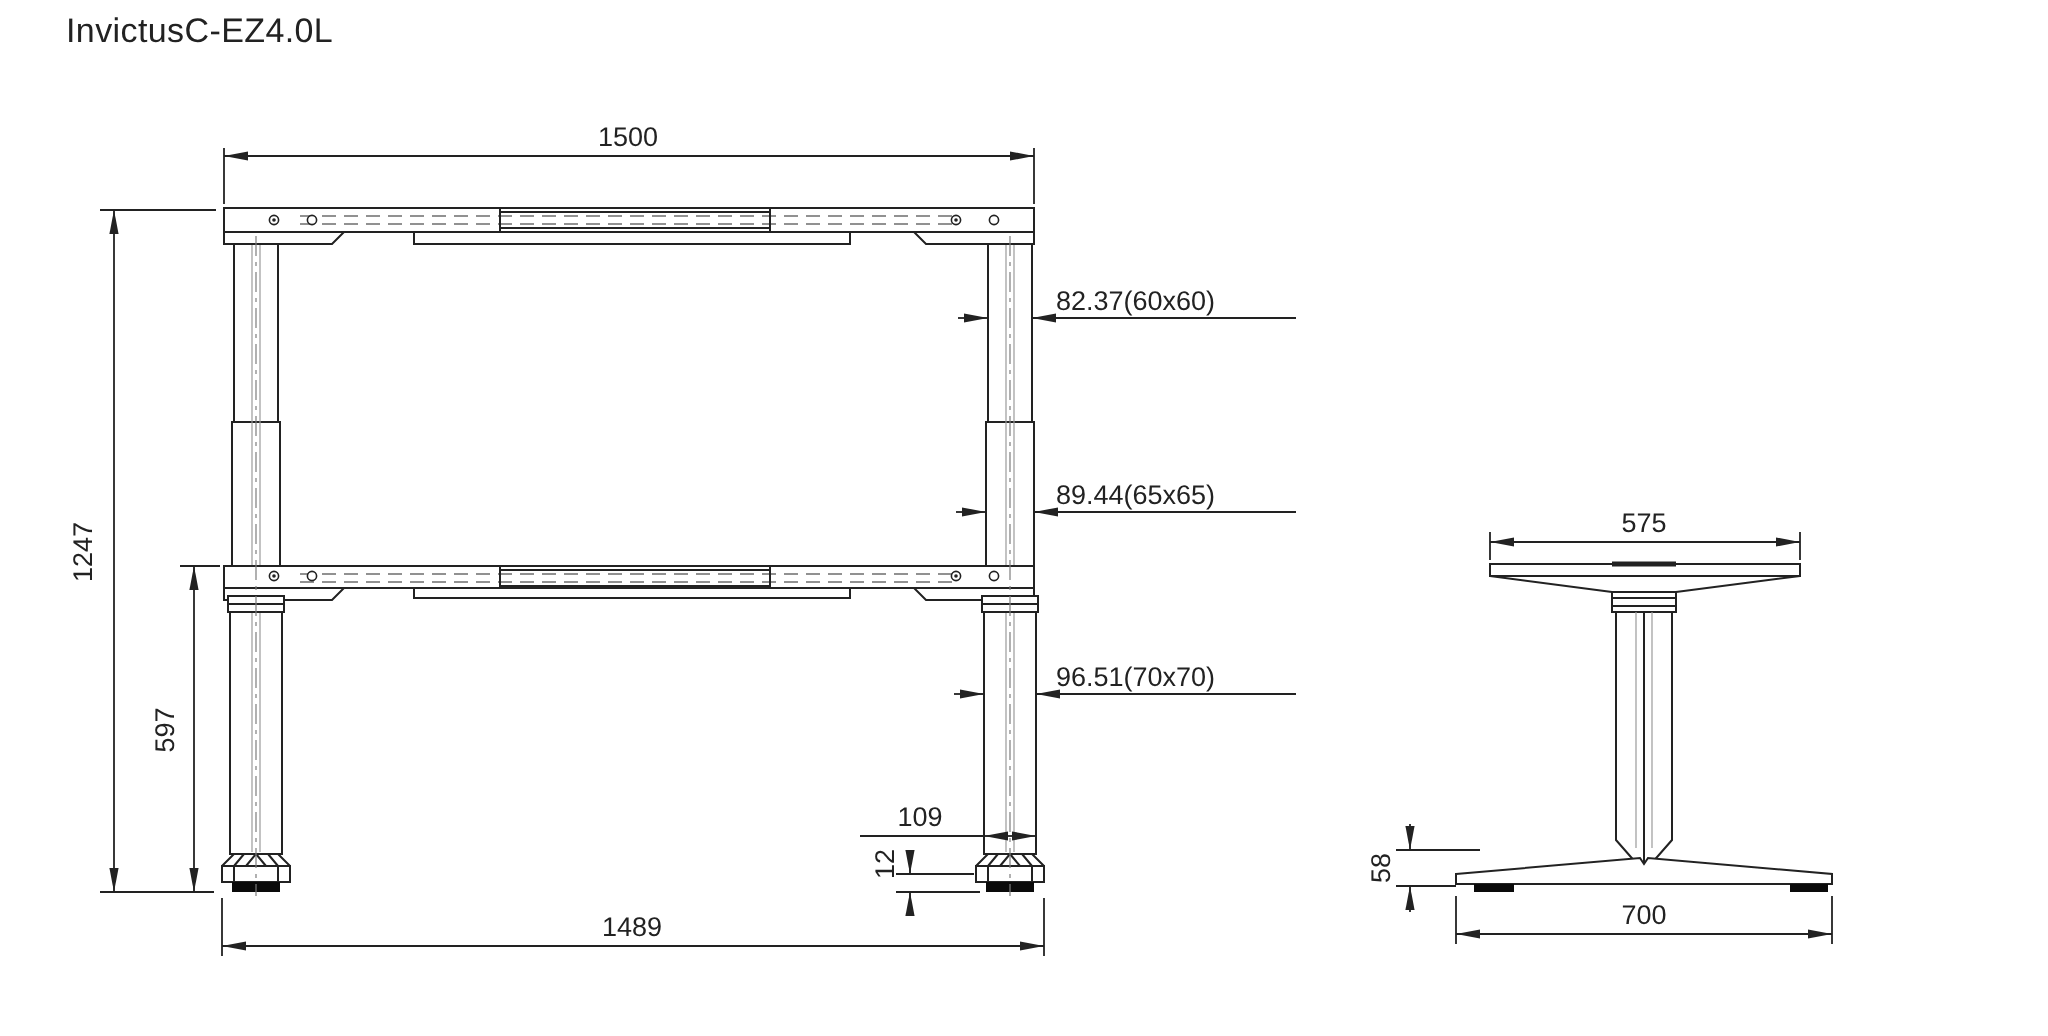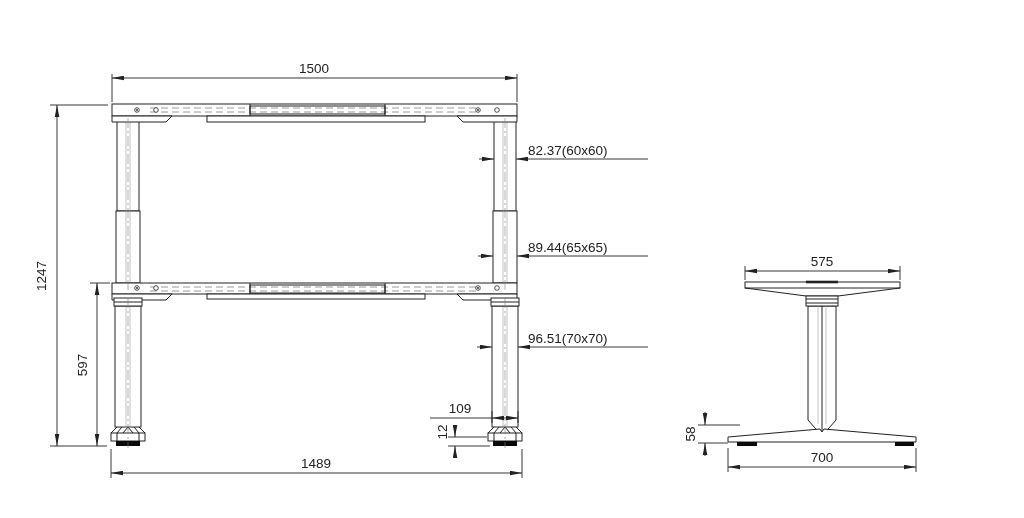--- a/index.html
+++ b/index.html
@@ -17,20 +17,21 @@
   .pad{fill:var(--pad,#0a0a0a);stroke:none;}
   .hole{stroke:var(--line,#222);stroke-width:0.8;fill:#fff;}
   .dot{fill:var(--line,#222);stroke:none;}
   text.lbl{font-family:"Liberation Sans",sans-serif;font-size:13.5px;fill:var(--line,#222);}
   .thick{stroke:var(--line,#222);stroke-width:2.6;fill:none;}
 </style>
 </head>
 <body>
 
 <div class="canvas">
+  <div class="title">InvictusC-EZ4.0L</div>
 
   <svg width="1024" height="518" viewBox="0 0 1024 518">
     <defs>
       <marker id="arrow" viewBox="0 0 12 5" refX="12" refY="2.5" markerWidth="12" markerHeight="5" orient="auto-start-reverse" markerUnits="userSpaceOnUse">
         <path d="M12,2.5 L0,0.2 L0,4.8 Z" style="fill:var(--line,#222)"></path>
       </marker>
     </defs>
 
     <g>
 

